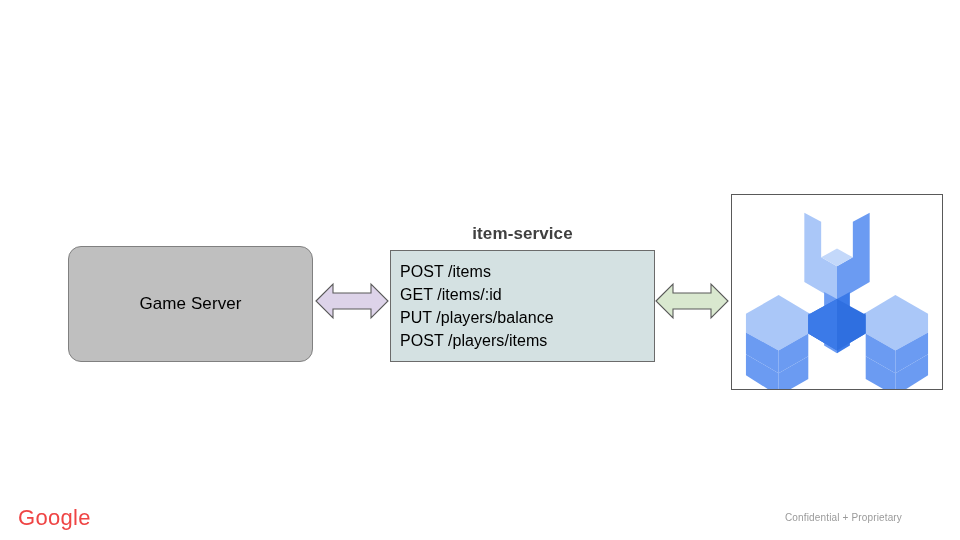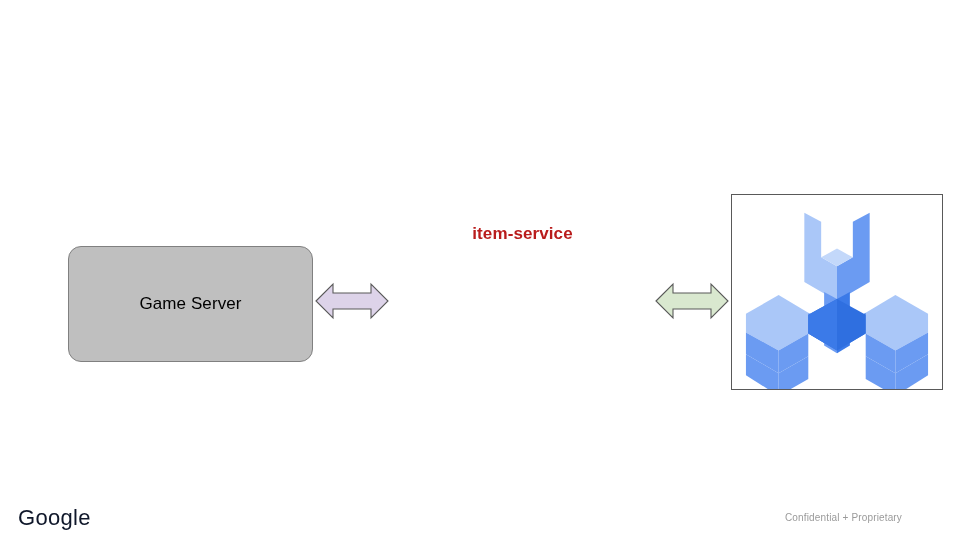--- a/index.html
+++ b/index.html
@@ -47,21 +47,21 @@
 
   
   .service-title {
     position: absolute;
     left: 390px;
     top: 224px;
     width: 265px;
     text-align: center;
     font-size: 17px;
     font-weight: bold;
-    color: #b91c1c;
+    color: #404040;
     letter-spacing: 0.1px;
   }
   .service-box {
     position: absolute;
     left: 390px;
     top: 250px;
     width: 265px;
     height: 112px;
     box-sizing: border-box;
     background: #d4e1e2;
@@ -108,21 +108,21 @@
     width: 100%;
     height: 100%;
   }
 
   
   .footer-logo {
     position: absolute;
     left: 18px;
     top: 505px;
     font-size: 22px;
-    color: #0f172a;
+    color: #ef4444;
     letter-spacing: 0.3px;
     font-family: "Liberation Sans", sans-serif;
   }
   .footer-note {
     position: absolute;
     right: 58px;
     top: 512px;
     font-size: 10px;
     color: #9a9a9a;
     letter-spacing: 0.15px;
@@ -138,20 +138,28 @@
   </div>
 
   <div class="arrow arrow-left">
     <svg viewBox="0 0 74 38" preserveAspectRatio="none">
       <polygon points="1,19 18,2 18,11 56,11 56,2 73,19 56,36 56,27 18,27 18,36" fill="#ddd3e9" stroke="#595959" stroke-width="1.1" stroke-linejoin="miter"></polygon>
     </svg>
   </div>
 
   <div class="service-title">item-service</div>
 
+  <div class="service-box">
+    <ul class="endpoint-list">
+      <li class="endpoint-item">POST /items</li>
+      <li class="endpoint-item">GET /items/:id</li>
+      <li class="endpoint-item">PUT /players/balance</li>
+      <li class="endpoint-item">POST /players/items</li>
+    </ul>
+  </div>
 
   <div class="arrow arrow-right">
     <svg viewBox="0 0 74 38" preserveAspectRatio="none">
       <polygon points="1,19 18,2 18,11 56,11 56,2 73,19 56,36 56,27 18,27 18,36" fill="#d9e8cf" stroke="#595959" stroke-width="1.1" stroke-linejoin="miter"></polygon>
     </svg>
   </div>
 
   <div class="icon-frame">
     <svg viewBox="0 0 212 196">
 

